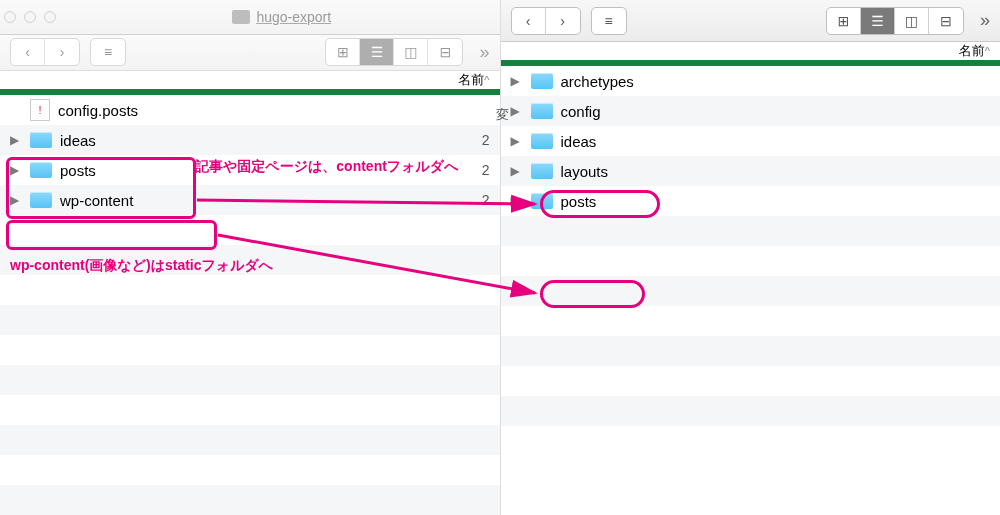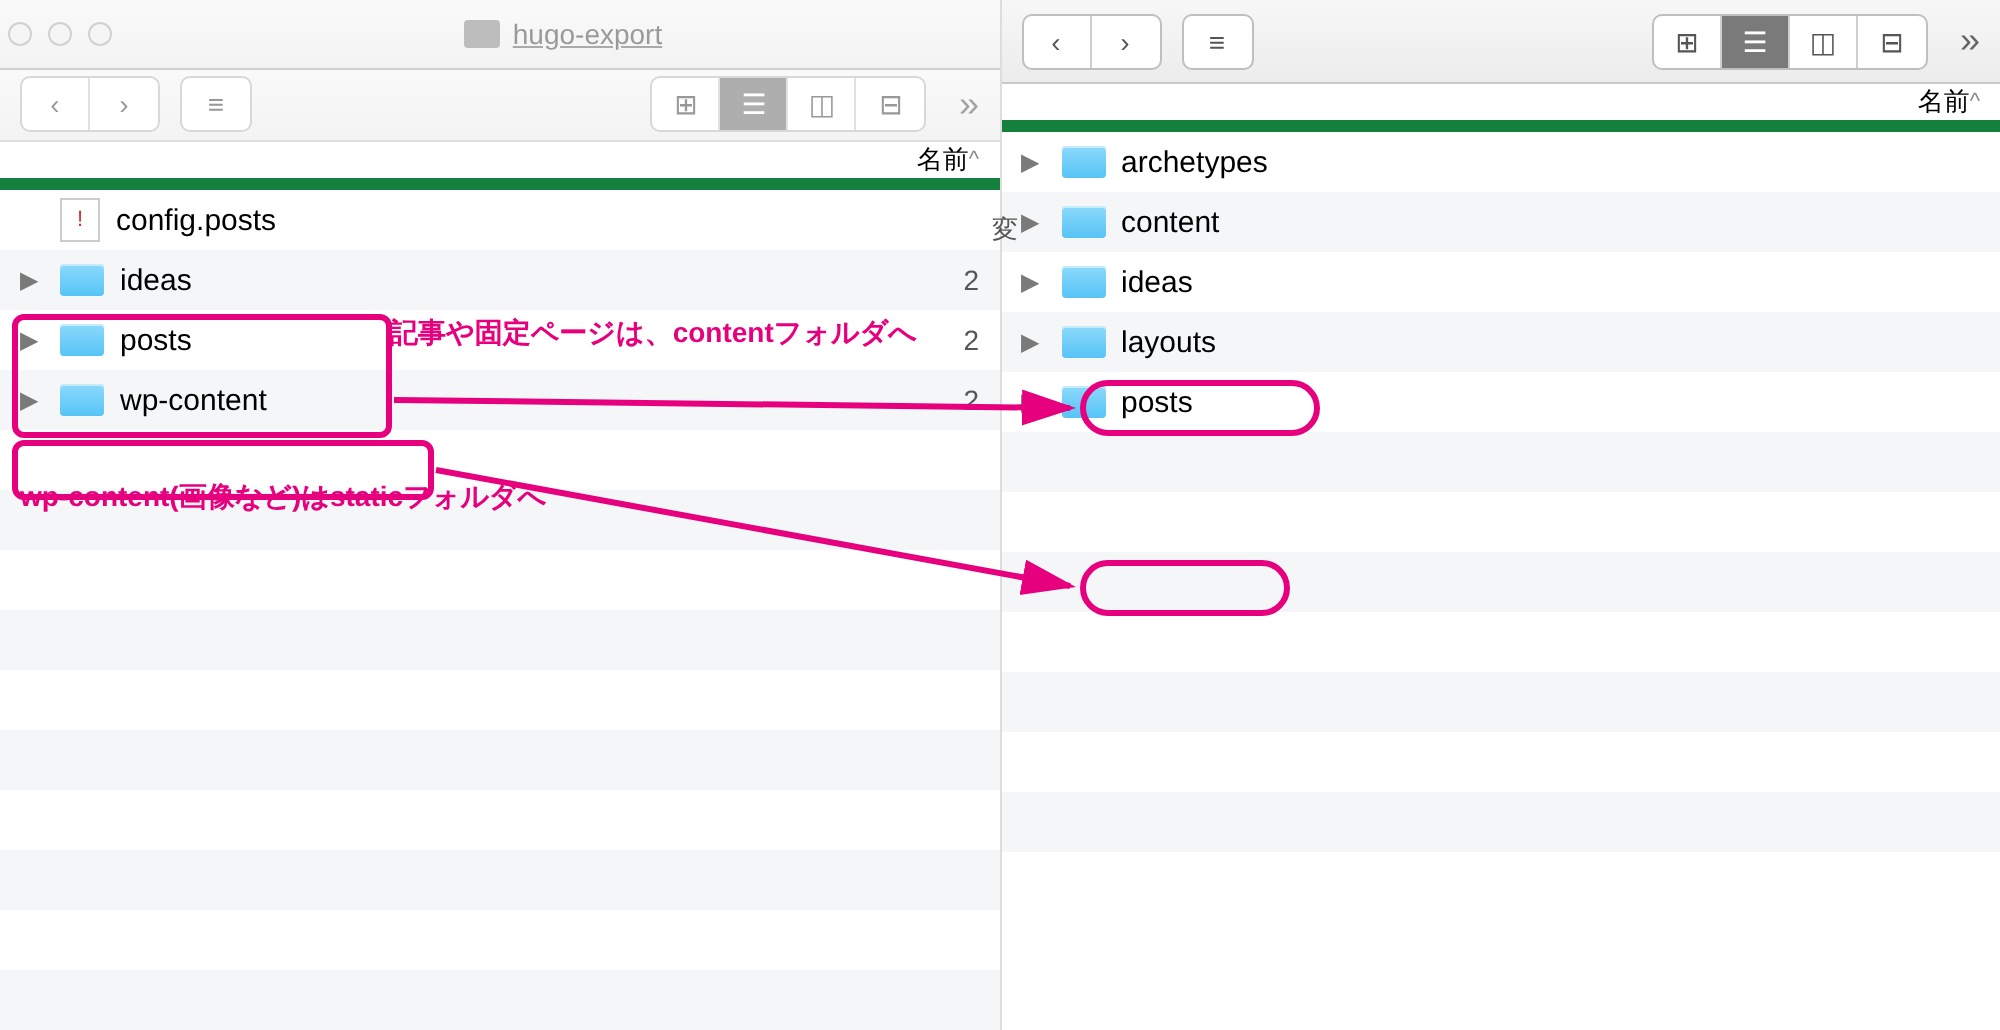--- a/index.html
+++ b/index.html
@@ -147,21 +147,21 @@
     </div>
     <div class="rows">
       <div class="row">
         <span class="disclosure">▶</span>
         <span class="folder-ic"></span>
         <span>archetypes</span>
       </div>
       <div class="row">
         <span class="disclosure">▶</span>
         <span class="folder-ic"></span>
-        <span>content</span>
+        <span>config</span>
       </div>
       <div class="row">
         <span class="disclosure">▶</span>
         <span class="folder-ic"></span>
         <span>ideas</span>
       </div>
       <div class="row">
         <span class="disclosure">▶</span>
         <span class="folder-ic"></span>
         <span>layouts</span>
@@ -180,21 +180,21 @@
         <div class="row"></div>
     </div>
   </div>
 </div>
 
 <div class="annot-box" style="left:6px; top:157px; width:190px; height:62px;"></div>
 <div class="annot-box" style="left:6px; top:220px; width:211px; height:30px;"></div>
 <div class="annot-oval" style="left:540px; top:190px; width:120px; height:28px;"></div>
 <div class="annot-oval" style="left:540px; top:280px; width:105px; height:28px;"></div>
 <div class="annot-text" style="left:195px; top:158px;">記事や固定ページは、contentフォルダへ</div>
-<div class="annot-text" style="left:10px; top:240px;">wp-content(画像など)はstaticフォルダへ</div>
+<div class="annot-text" style="left:10px; top:257px;">wp-content(画像など)はstaticフォルダへ</div>
 
 <svg class="arrows">
   <defs>
     <marker id="ah" markerWidth="10" markerHeight="10" refX="8" refY="3" orient="auto">
       <path d="M0,0 L0,6 L9,3 z" fill="#e6007e"></path>
     </marker>
   </defs>
   <line x1="197" y1="200" x2="535" y2="204" stroke="#e6007e" stroke-width="3" marker-end="url(#ah)"></line>
   <line x1="218" y1="235" x2="535" y2="293" stroke="#e6007e" stroke-width="3" marker-end="url(#ah)"></line>
 </svg>

